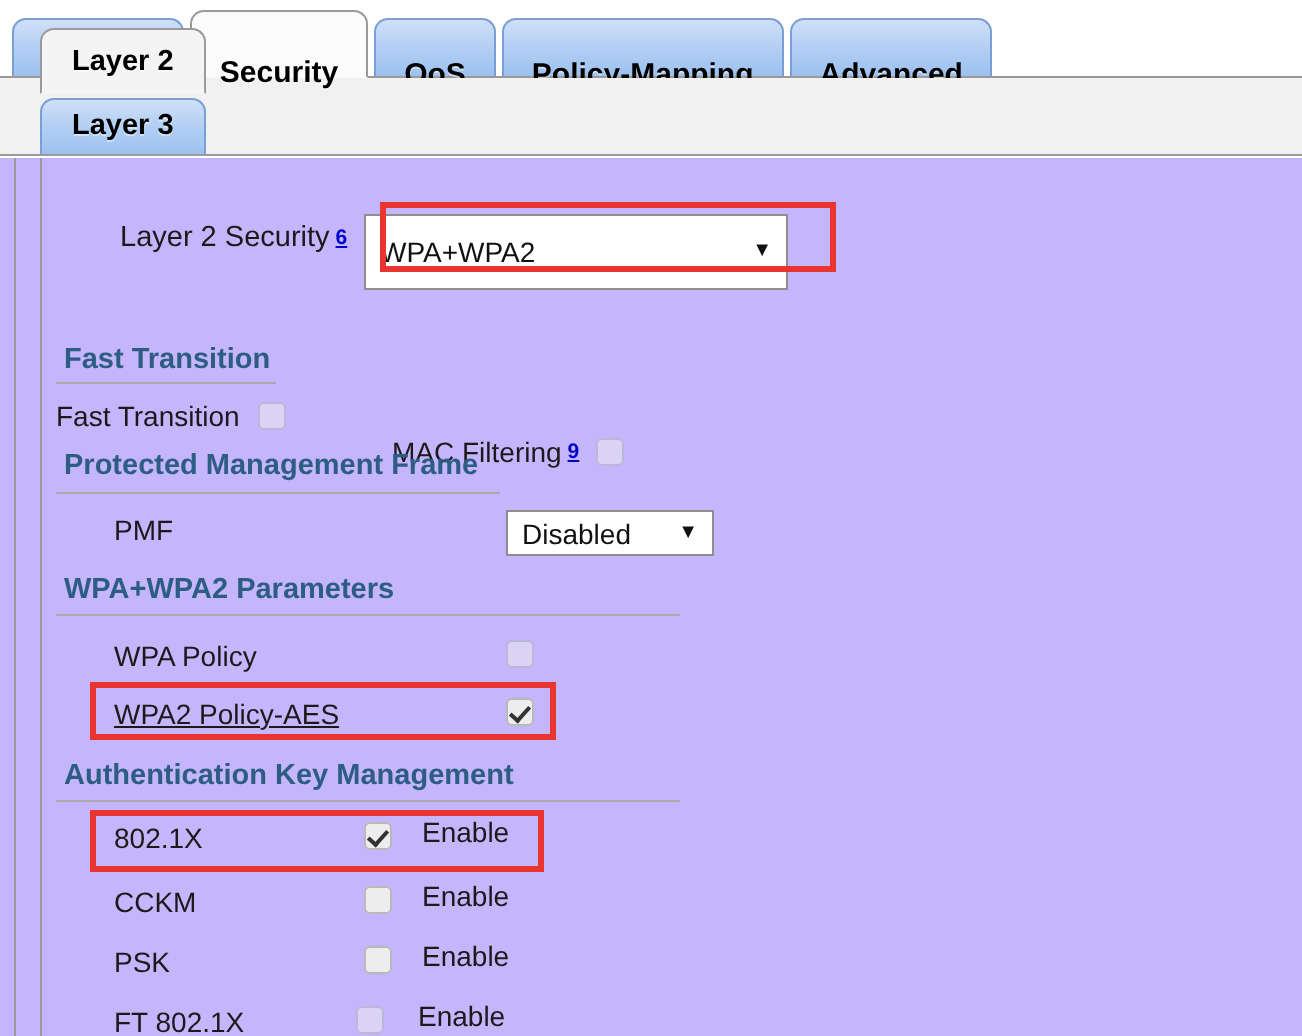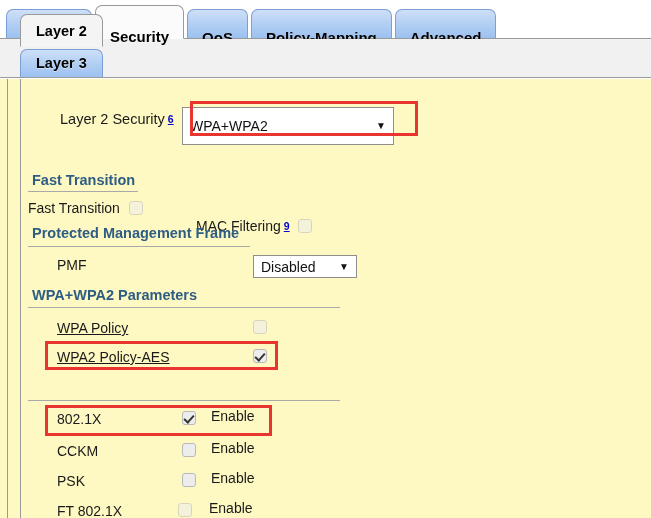--- a/index.html
+++ b/index.html
@@ -109,21 +109,21 @@
     position: relative;
   }
 
   
   .panel {
     position: absolute;
     left: 0;
     top: 79px;
     width: 651px;
     height: 439px;
-    background: #fef9c3;
+    background: #c4b5fd;
     box-sizing: border-box;
   }
   .left-rule-outer {
     position: absolute;
     left: 7px;
     top: 0;
     width: 1px;
     height: 439px;
     background: #9a9a9a;
   }
@@ -309,30 +309,31 @@
 
   <div class="sec-h" style="left:32px; top:146px;">Protected Management Frame</div>
   <div class="sec-rule" style="left:28px; top:167px; width:222px;"></div>
   <div class="frow" style="left:57px; top:178px;">
     <span class="fl">PMF</span>
   </div>
 
   <div class="sec-h" style="left:32px; top:208px;">WPA+WPA2 Parameters</div>
   <div class="sec-rule" style="left:28px; top:228px; width:312px;"></div>
 
-  <div class="frow" style="left:57px; top:241px;text-decoration:underline;">
+  <div class="frow" style="left:57px; top:241px;">
     <span class="fl">WPA Policy</span>
   </div>
   <span class="cb dim" style="position:absolute; left:253px; top:241px;"></span>
 
   <div class="frow" style="left:57px; top:270px;text-decoration:underline;">
     <span class="fl">WPA2 Policy-AES</span>
   </div>
   <span class="cb checked" style="position:absolute; left:253px; top:270px;"></span>
 
+  <div class="sec-h" style="left:32px; top:301px;">Authentication Key Management</div>
   <div class="sec-rule" style="left:28px; top:321px; width:312px;"></div>
 
   <div class="frow" style="left:57px; top:332px;">
     <span class="fl">802.1X</span>
   </div>
   <span class="cb checked" style="position:absolute; left:182px; top:332px;"></span>
   <span class="en-lbl" style="position:absolute; left:202px; top:329px;">Enable</span>
 
   <div class="frow" style="left:57px; top:364px;">
     <span class="fl">CCKM</span>

